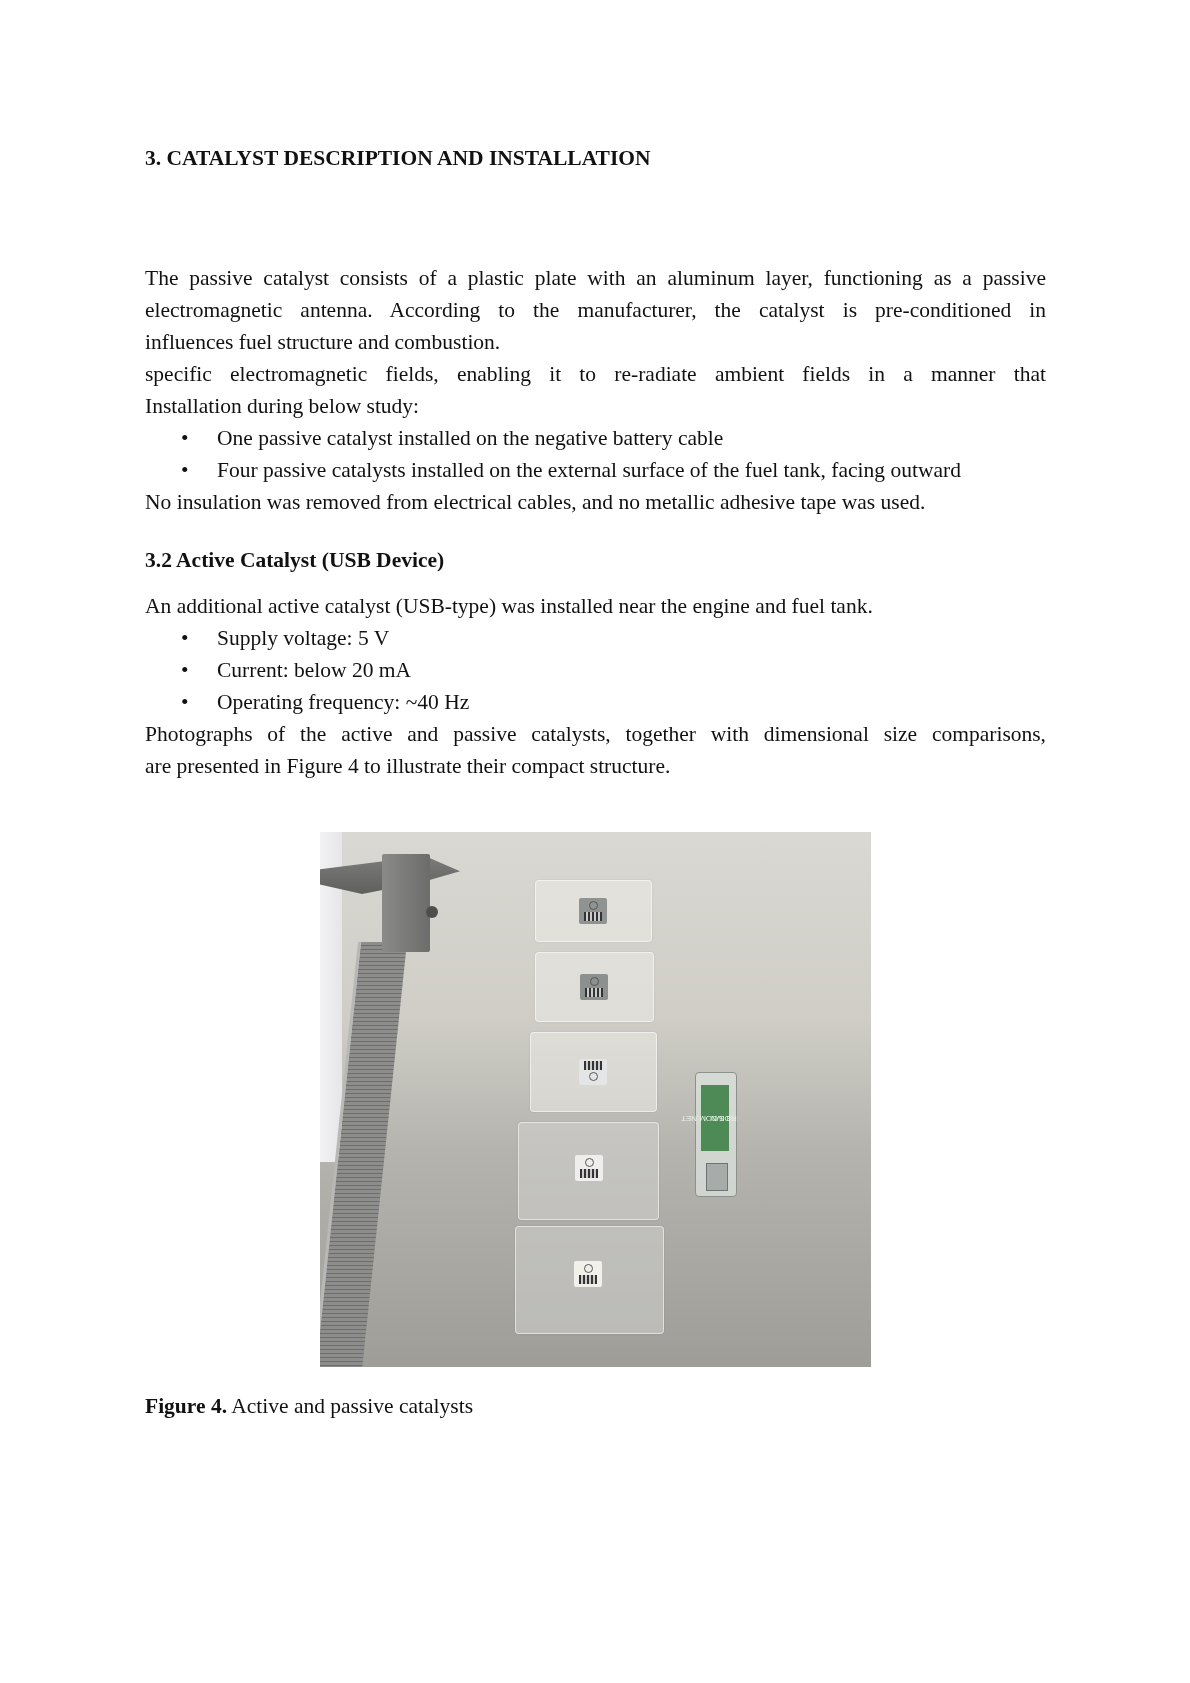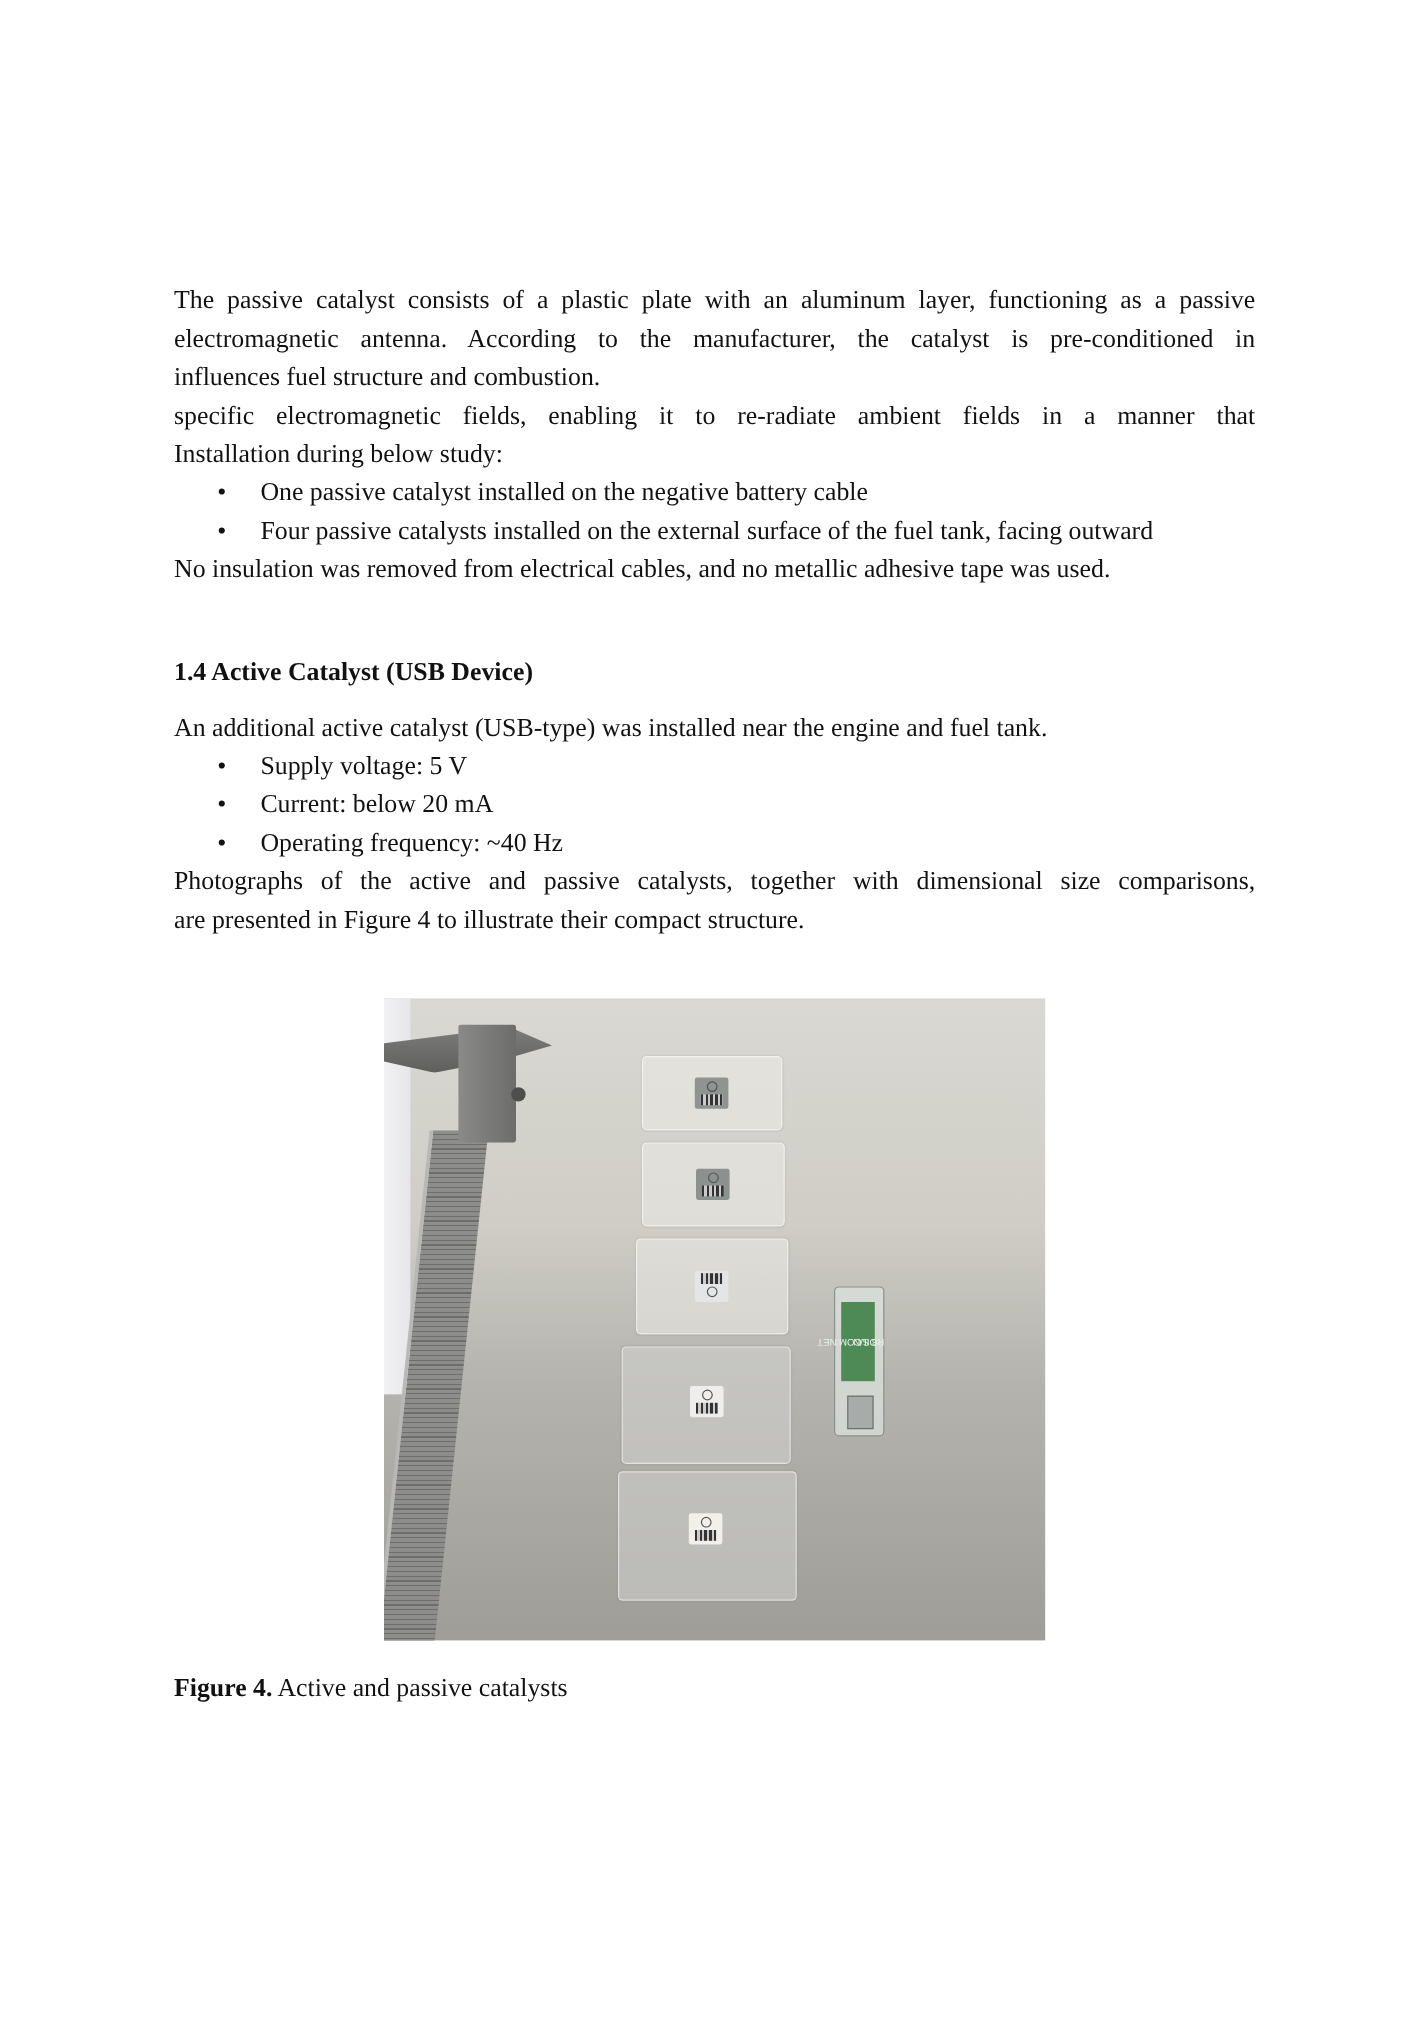--- a/index.html
+++ b/index.html
@@ -2,21 +2,21 @@
 <html><head>
   <meta charset="utf-8">
   <style>
     html, body { margin: 0; padding: 0; background: #ffffff; }
     body { width: 1190px; height: 1683px; position: relative; overflow: hidden;
            font-family: "Liberation Serif", "DejaVu Serif", serif; color: #111111; }
     .page { position: absolute; left: 0; top: 0; width: 1190px; height: 1683px; }
     .block { position: absolute; left: 145px; width: 901px; font-size: 21.5px; line-height: 32px; }
     .h1 { font-weight: bold; font-size: 21.5px; }
     .h2 { font-weight: bold; font-size: 21.5px; }
-    .just { text-align: justify; text-align-last: left; }
+    .just { text-align: justify; text-align-last: left; margin-top: 28px; }
     .line { white-space: nowrap; }
     ul.bullets { list-style: none; margin: 0; padding: 0; }
     ul.bullets li { position: relative; padding-left: 72px; white-space: nowrap; }
     ul.bullets li .dot { position: absolute; left: 36px; top: 0; }
     .photo { position: absolute; left: 320px; top: 832px; width: 551px; height: 535px; overflow: hidden;
              background: linear-gradient(180deg, #d9d8d2 0%, #cfcdc6 35%, #b4b3ad 60%, #9e9d98 100%); }
     .photo .wall { position: absolute; left: 0; top: 0; width: 22px; height: 330px;
                    background: linear-gradient(90deg, #f2f2f4, #e6e6ea); }
     .caliper-jaw { position: absolute; left: 0; top: 24px; width: 140px; height: 38px;
                    background: linear-gradient(180deg, #7c7d7b, #5f605e);
@@ -43,36 +43,37 @@
     .usb .plug { position: absolute; left: 10px; top: 90px; width: 20px; height: 26px;
                  background: #a7aba9; border: 1px solid #6f7371; }
     .caption { position: absolute; left: 145px; top: 1390px; font-size: 21.5px; line-height: 32px; white-space: nowrap; }
     .caption b { font-weight: bold; }
   </style>
 </head>
 <body>
 
 <div class="page">
 
+  <div class="block h1" style="top:142px;">3. CATALYST DESCRIPTION AND INSTALLATION</div>
 
 
   <div class="block just" style="top:234px;">
     <div class="line" style="text-align:justify;text-align-last:justify;">The passive catalyst consists of a plastic plate with an aluminum layer, functioning as a passive</div>
     <div class="line" style="text-align:justify;text-align-last:justify;white-space:normal;">electromagnetic antenna. According to the manufacturer, the catalyst is pre-conditioned in</div>
     <div class="line">influences fuel structure and combustion.</div>
     <div class="line" style="text-align:justify;text-align-last:justify;white-space:normal;">specific electromagnetic fields, enabling it to re-radiate ambient fields in a manner that</div>
     <div class="line">Installation during below study:</div>
     <ul class="bullets">
       <li><span class="dot">•</span><span>One passive catalyst installed on the negative battery cable</span></li>
       <li><span class="dot">•</span><span>Four passive catalysts installed on the external surface of the fuel tank, facing outward</span></li>
     </ul>
     <div class="line">No insulation was removed from electrical cables, and no metallic adhesive tape was used.</div>
   </div>
 
-  <div class="block h2" style="top:544px;">1.4 Active Catalyst (USB Device)</div>
+  <div class="block h2" style="top:544px;">3.2 Active Catalyst (USB Device)</div>
 
   <div class="block" style="top:590px;">
     <div class="line">An additional active catalyst (USB-type) was installed near the engine and fuel tank.</div>
     <ul class="bullets">
       <li><span class="dot">•</span><span>Supply voltage: 5 V</span></li>
       <li><span class="dot">•</span><span>Current: below 20 mA</span></li>
       <li><span class="dot">•</span><span>Operating frequency: ~40 Hz</span></li>
     </ul>
     <div class="line" style="text-align:justify;text-align-last:justify;white-space:normal;">Photographs of the active and passive catalysts, together with dimensional size comparisons,</div>
     <div class="line">are presented in Figure 4 to illustrate their compact structure.</div>

